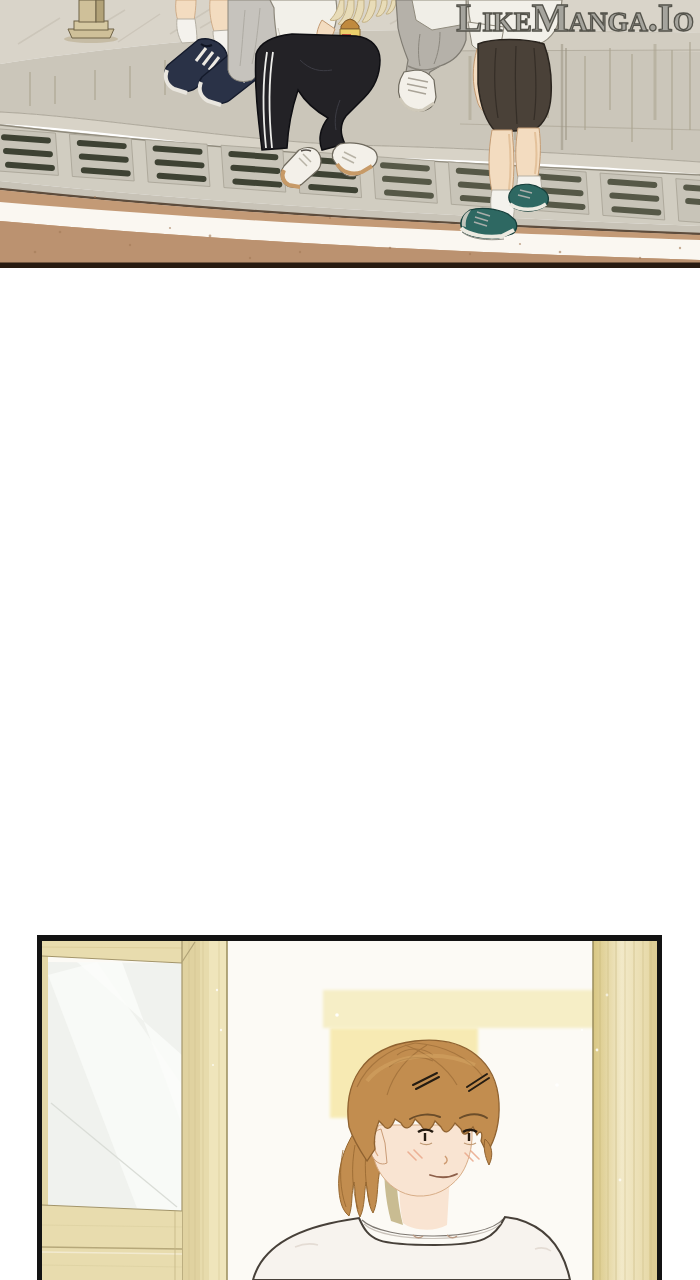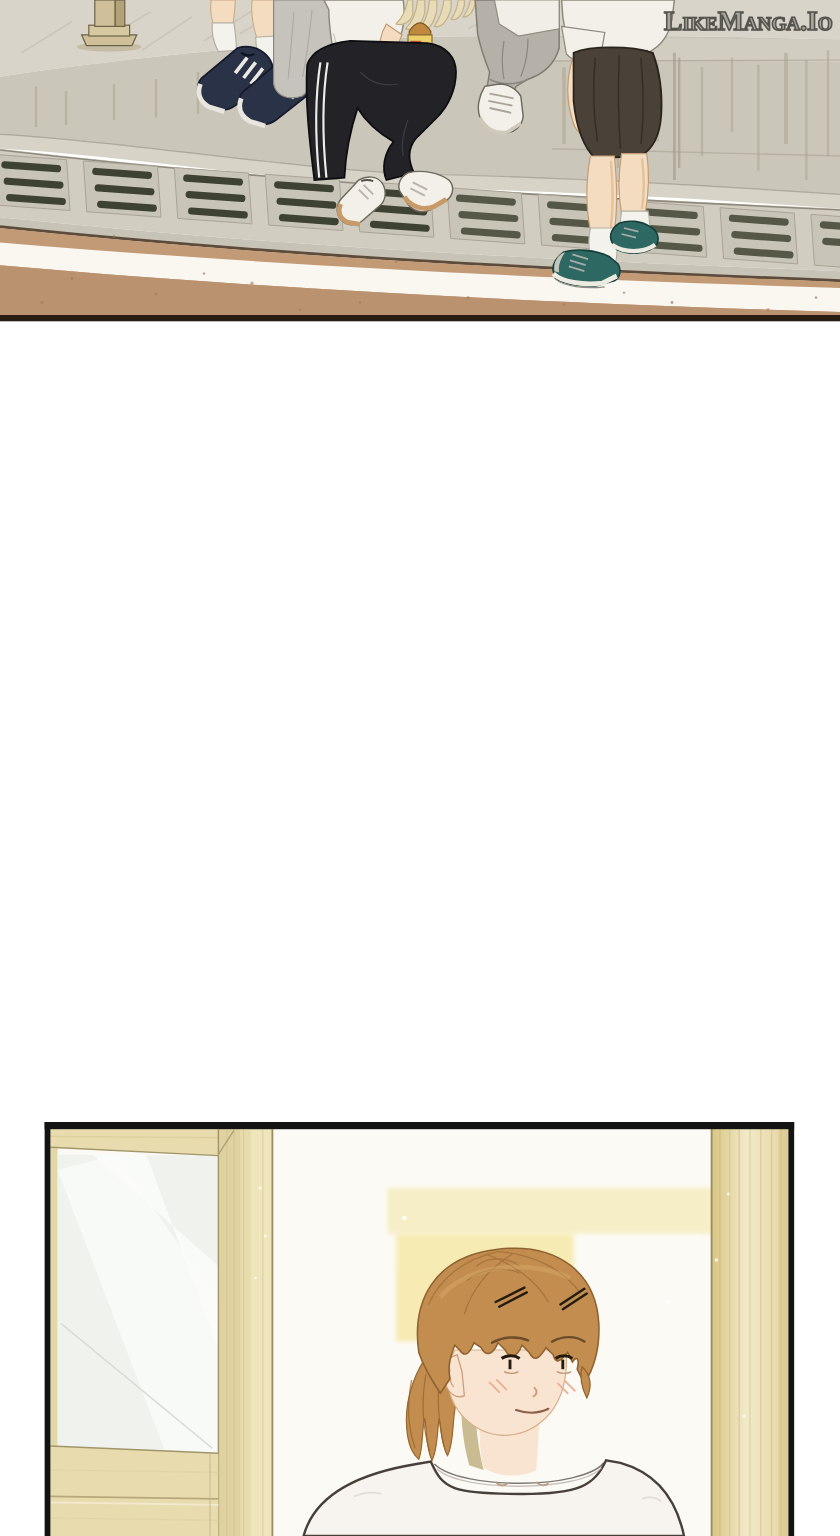--- a/index.html
+++ b/index.html
@@ -9,21 +9,21 @@
     font-family:"Liberation Sans",sans-serif;
   }
   .panel{position:absolute;}
   #panel1{left:0;top:0;width:700px;height:268px;}
   #panel2{left:37px;top:935px;width:625px;height:345px;}
   svg{display:block;}
   .watermark{
     position:absolute;top:0px;right:6px;z-index:5;
     font-family:"Liberation Serif","DejaVu Serif",serif;
     font-weight:bold;font-variant:small-caps;
-    font-size:23px;line-height:36px;letter-spacing:0px;
+    font-size:39px;line-height:36px;letter-spacing:0px;
     color:var(--watermark-fill,rgba(240,238,232,.5));
     -webkit-text-stroke:1.3px var(--watermark-stroke,#55544c);
     text-shadow:0 0 1px var(--watermark-stroke,#55544c);
     user-select:none;
   }
   
   .c-surface{fill:var(--concrete-surface)} .c-face{fill:var(--concrete-face)}
   .c-curb{fill:var(--concrete-curb)} .c-gframe{fill:var(--grate-frame)}
   .c-gpanel{fill:var(--grate-panel)} .c-slot{fill:var(--grate-slot)}
   .c-slot2{fill:var(--grate-slot-light)} .c-lip{fill:var(--concrete-lip)}

